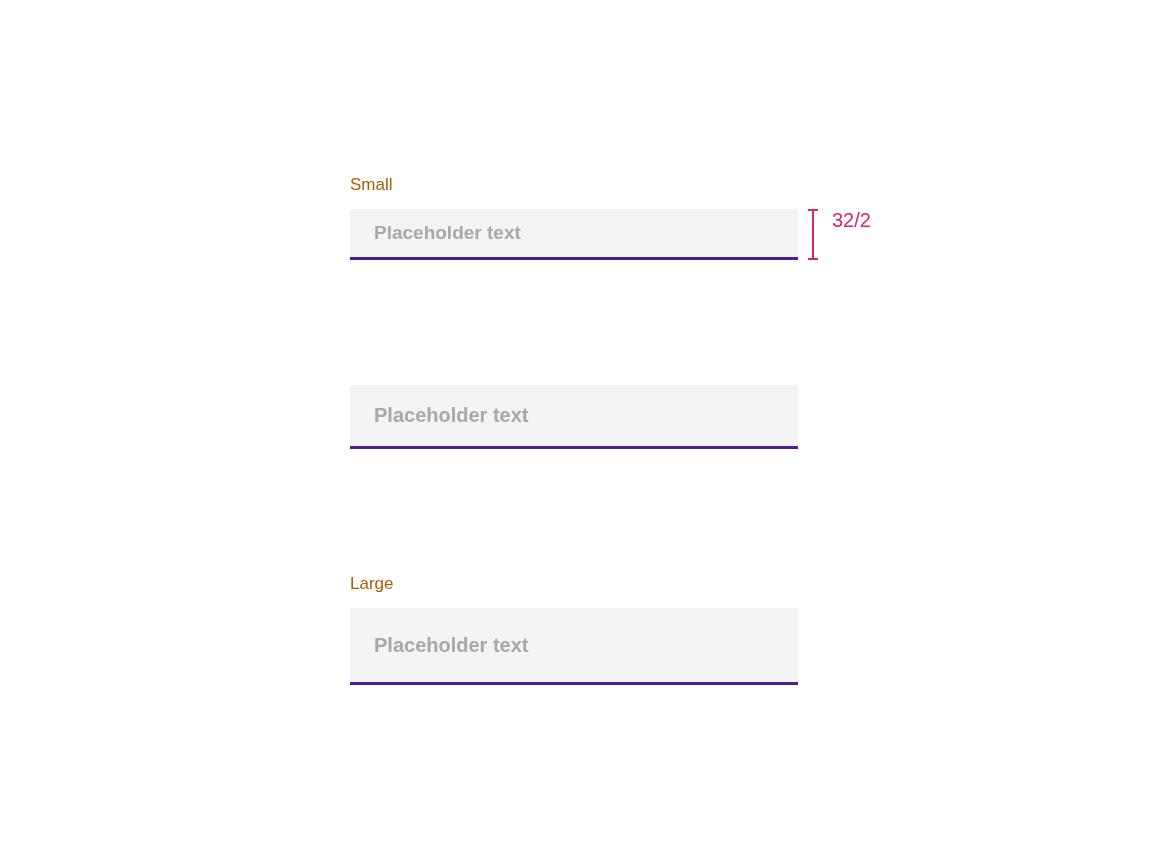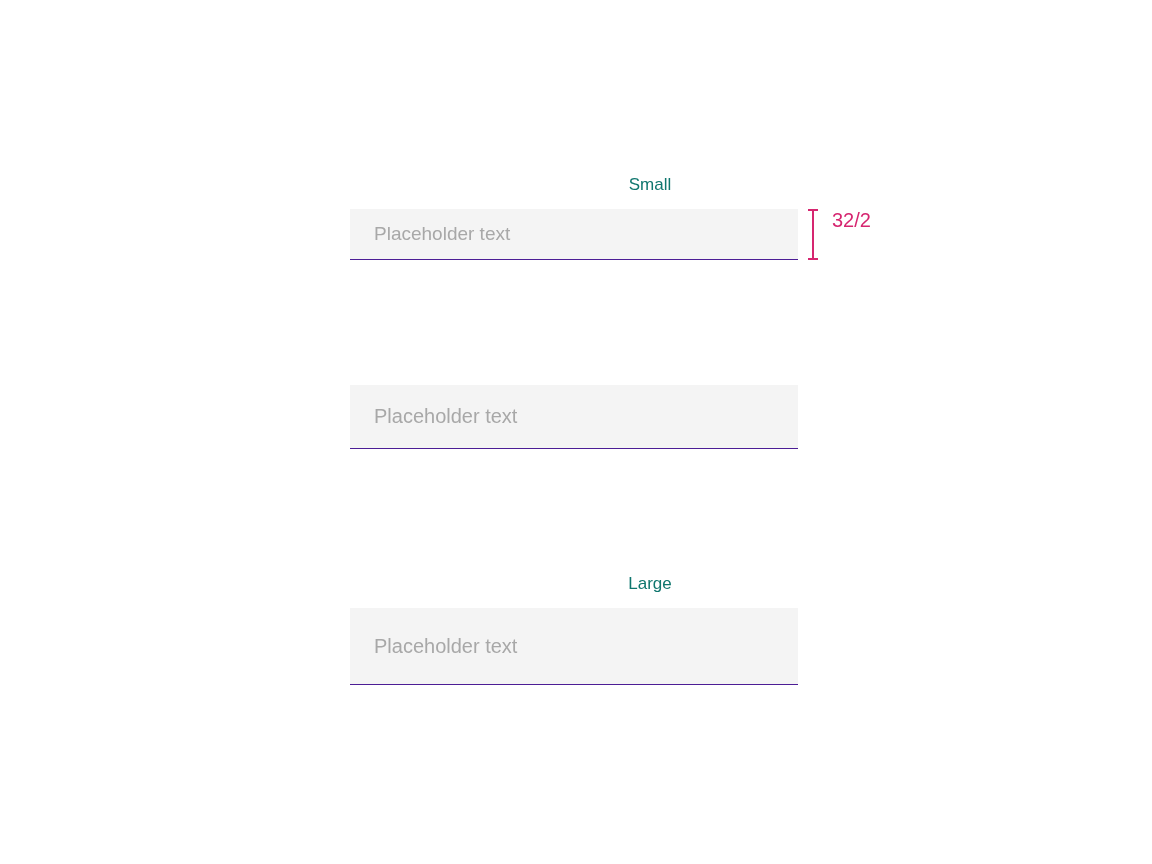--- a/index.html
+++ b/index.html
@@ -22,41 +22,41 @@
     }
     .field-group {
       margin-bottom: 125px;
       position: relative;
     }
     .field-group:last-child {
       margin-bottom: 8px;
     }
     .field-label {
       font-size: 17px;
-      color: #0f766e;
+      color: #a16207;
       margin-bottom: 14px;
       font-weight: 400;
-      text-align: center;
     }
     .field-row {
       display: flex;
       align-items: stretch;
     }
     .text-input {
       width: 448px;
       background: #f4f4f4;
       border: none;
-      border-bottom: 1px solid #4c1d95;
+      border-bottom: 3px solid #4c1d95;
       padding: 0 24px;
       font-size: 20px;
       color: #404040;
       outline: none;
       font-family: inherit;
       display: flex;
       align-items: center;
+      font-weight: bold;
     }
     .text-input::placeholder {
       color: #a8a8a8;
     }
     .input-small {
       height: 51px;
       font-size: 19px;
     }
     .input-medium {
       height: 64px;

